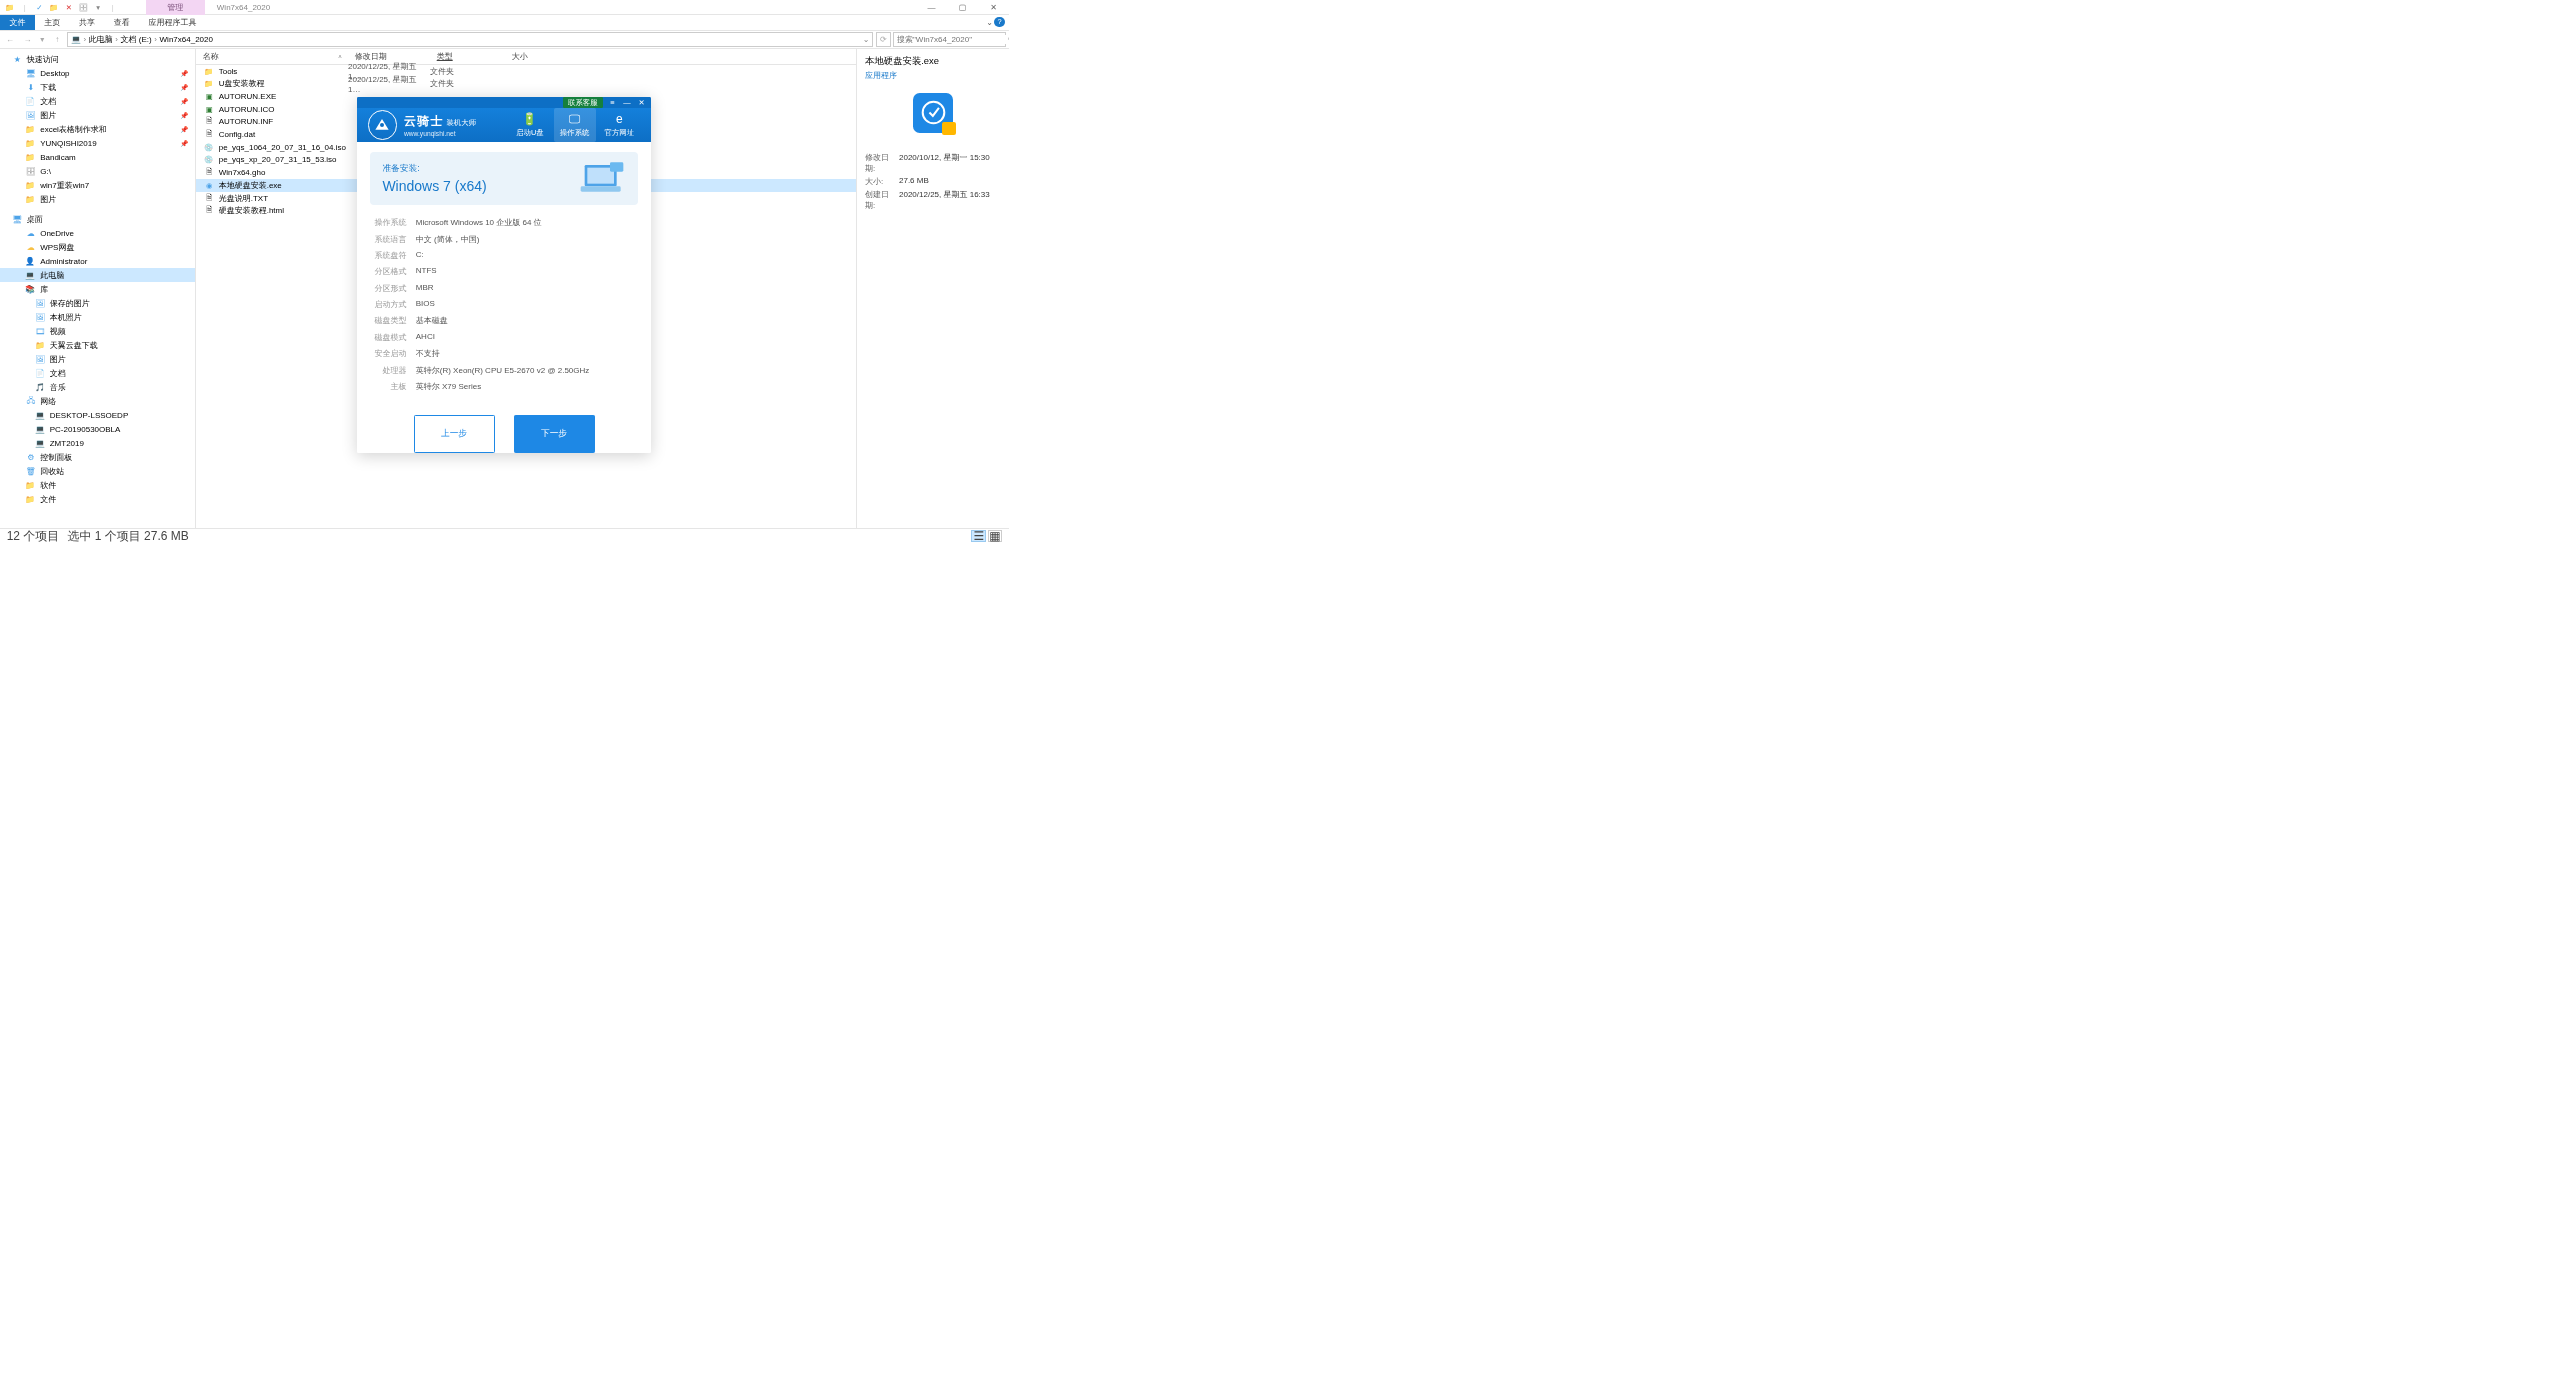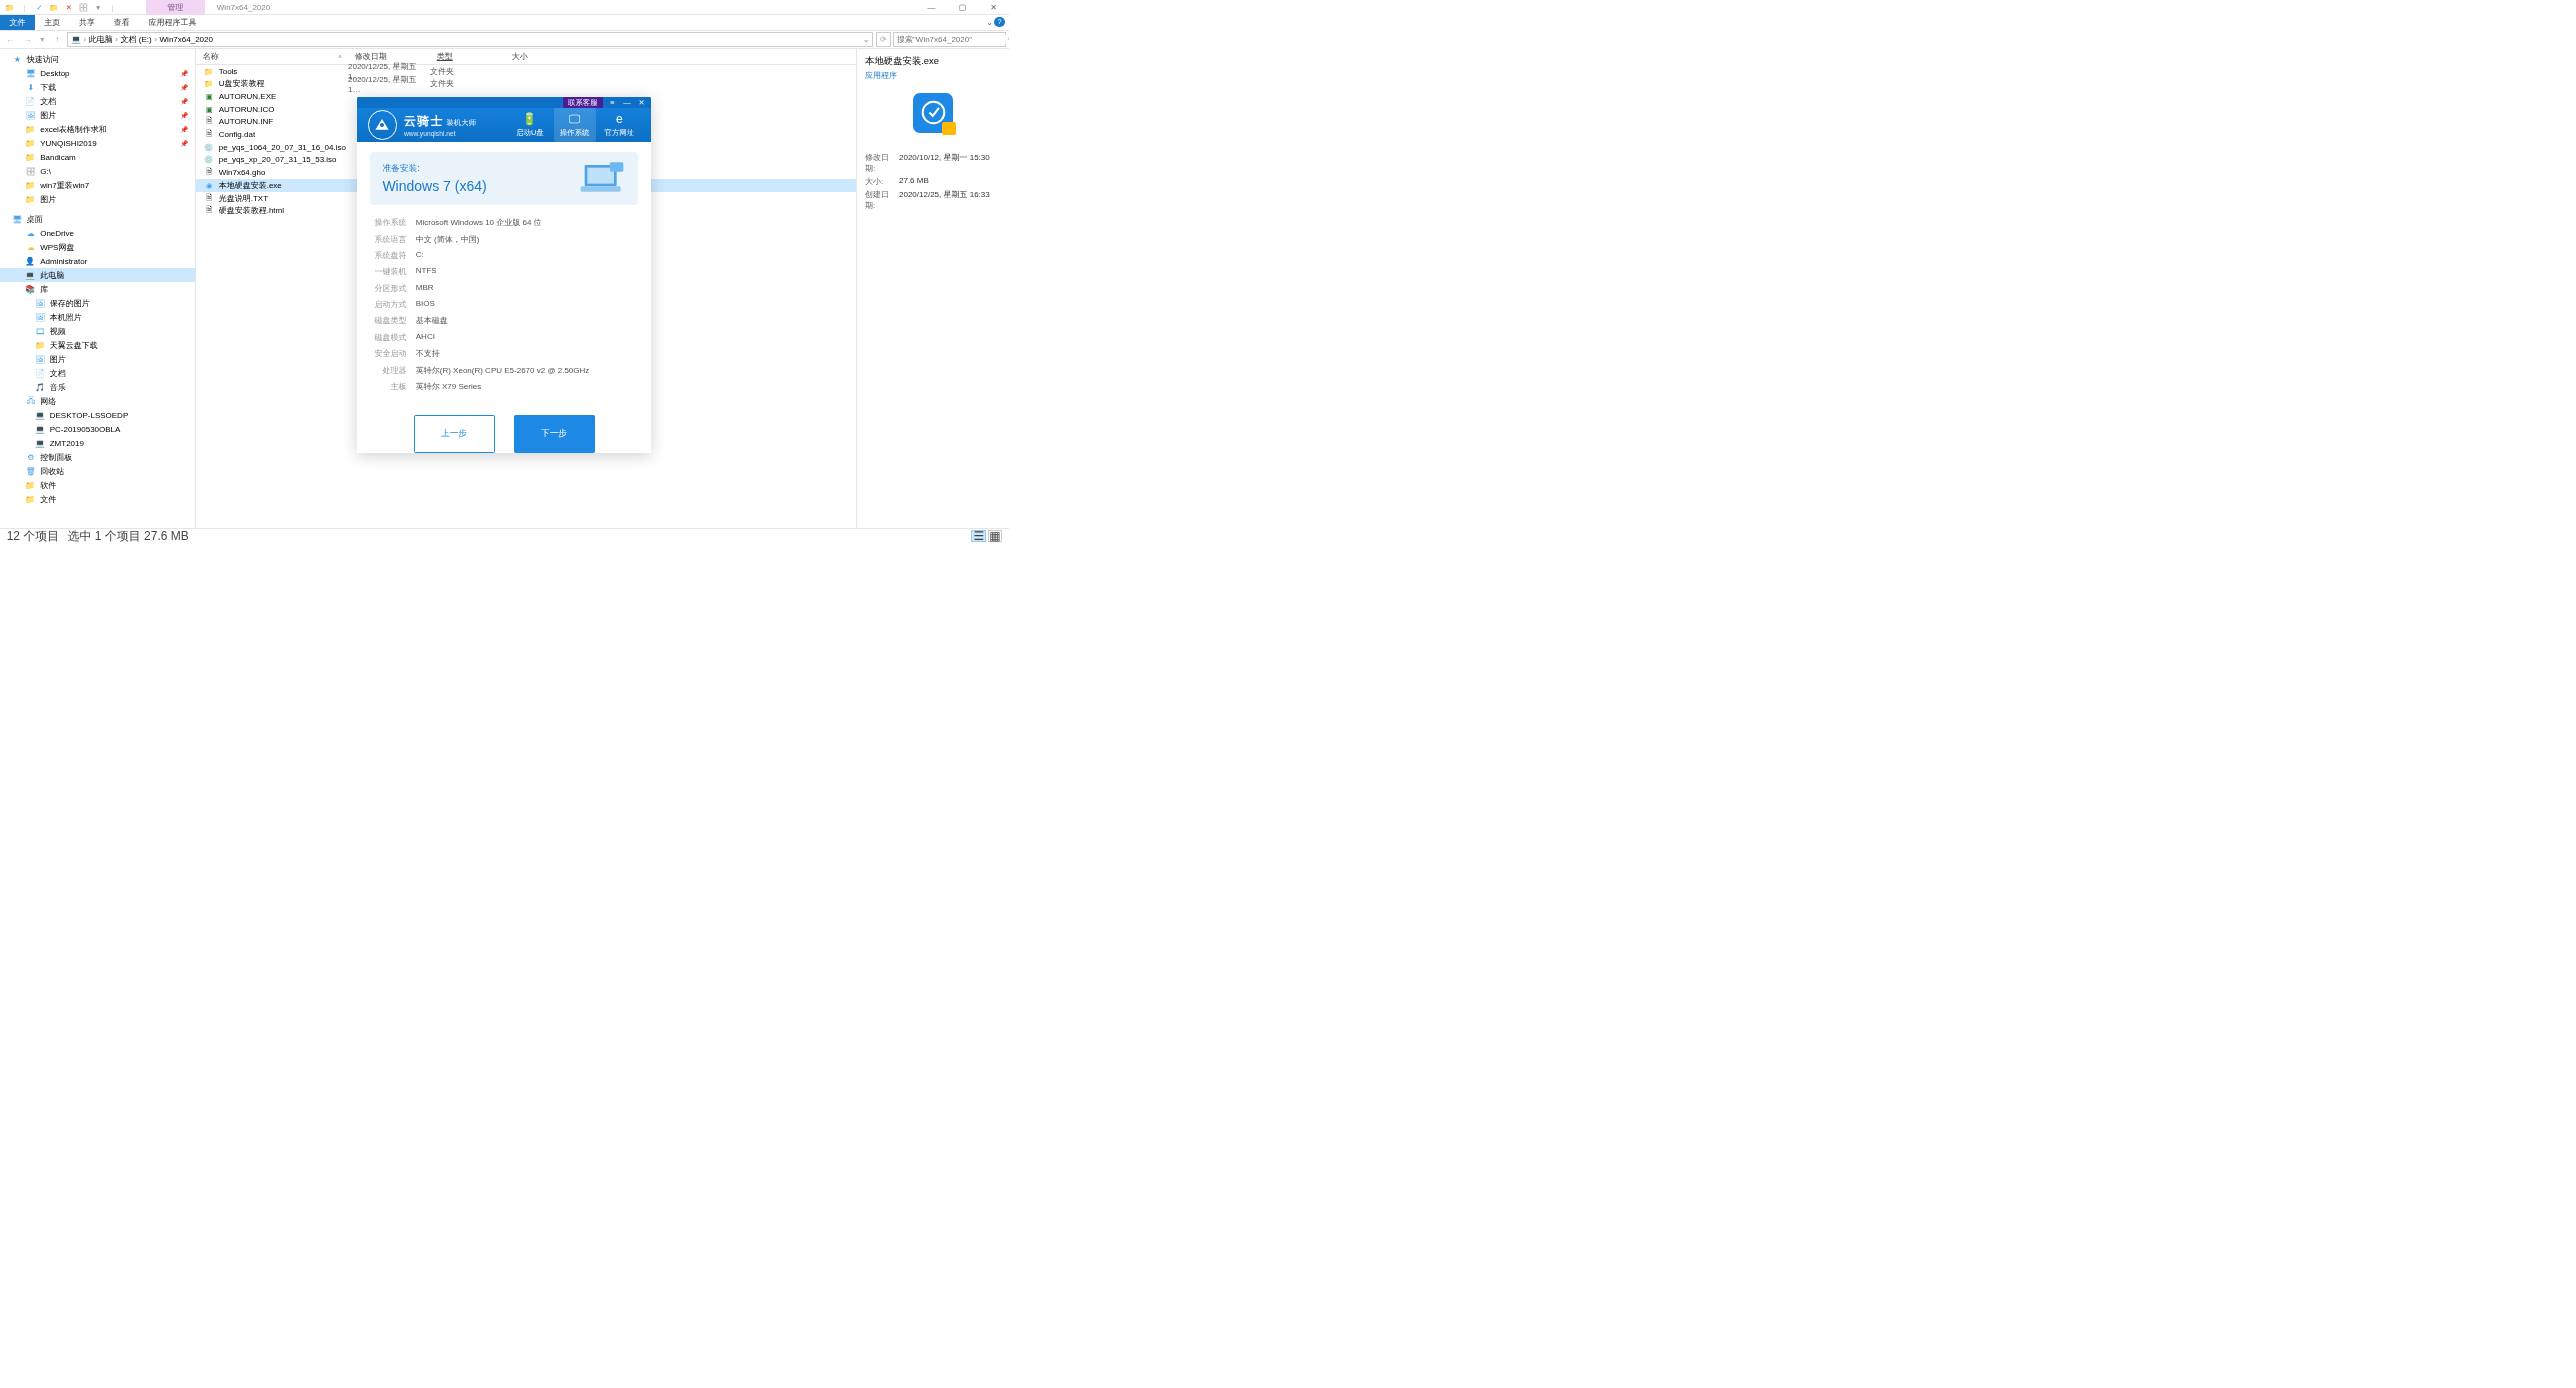--- a/index.html
+++ b/index.html
@@ -70,21 +70,21 @@
 
 
 .statusbar { height: 14.8px; border-top: 0.7px solid #e5e5e5; display: flex; align-items: center; padding: 0 6.7px; font-size: 12px; color: #444; gap: 8px; }
 .statusbar .view-btns { margin-left: auto; display: flex; gap: 1.3px; }
 .view-btn { width: 14.8px; height: 12px; border: 0.7px solid #ccc; display: flex; align-items: center; justify-content: center; }
 .view-btn.active { background: #cce8ff; border-color: #99c9ef; }
 
 
 .dialog { position: absolute; left: 357px; top: 97px; width: 294px; height: 356px; background: #fff; box-shadow: 0 2.7px 16px rgba(0,0,0,0.18); border-radius: 1.3px; overflow: hidden; display: flex; flex-direction: column; }
 .dlg-titlebar { height: 14.8px; background: #0d6fc5; display: flex; align-items: center; justify-content: flex-end; padding: 0 4px; gap: 4px; color: #fff; font-size: 7.4px; }
-.dlg-titlebar .support { background: #4c1d95; padding: 0.7px 5.4px; border-radius: 1.3px; }
+.dlg-titlebar .support { background: #15803d; padding: 0.7px 5.4px; border-radius: 1.3px; }
 .dlg-titlebar .tbtn { width: 10.7px; text-align: center; }
 .dlg-header { height: 47px; background: linear-gradient(#1480db, #0d6fc5); display: flex; align-items: center; padding: 0 10.7px; color: #fff; }
 .dlg-logo { width: 29.5px; height: 29.5px; border: 1.3px solid #fff; border-radius: 50%; display: flex; align-items: center; justify-content: center; margin-right: 6.7px; }
 .dlg-brand { flex: 1; }
 .dlg-brand .bt { font-size: 12px; font-weight: bold; letter-spacing: 1.3px; }
 .dlg-brand .bt small { font-size: 7.4px; font-weight: normal; letter-spacing: 0; margin-left: 2.7px; }
 .dlg-brand .burl { font-size: 6.7px; opacity: 0.85; }
 .dlg-tabs { display: flex; gap: 2.7px; }
 .dlg-tab { width: 42px; text-align: center; padding: 4px 0; font-size: 7.4px; border-radius: 2px; }
 .dlg-tab.active { background: rgba(255,255,255,0.15); }
@@ -516,21 +516,21 @@
         </div>
         <div class="info-row">
           <span class="ik">系统语言</span>
           <span class="iv">中文 (简体，中国)</span>
         </div>
         <div class="info-row">
           <span class="ik">系统盘符</span>
           <span class="iv">C:</span>
         </div>
         <div class="info-row">
-          <span class="ik">一键装机</span>
+          <span class="ik">分区格式</span>
           <span class="iv">NTFS</span>
         </div>
         <div class="info-row">
           <span class="ik">分区形式</span>
           <span class="iv">MBR</span>
         </div>
         <div class="info-row">
           <span class="ik">启动方式</span>
           <span class="iv">BIOS</span>
         </div>

